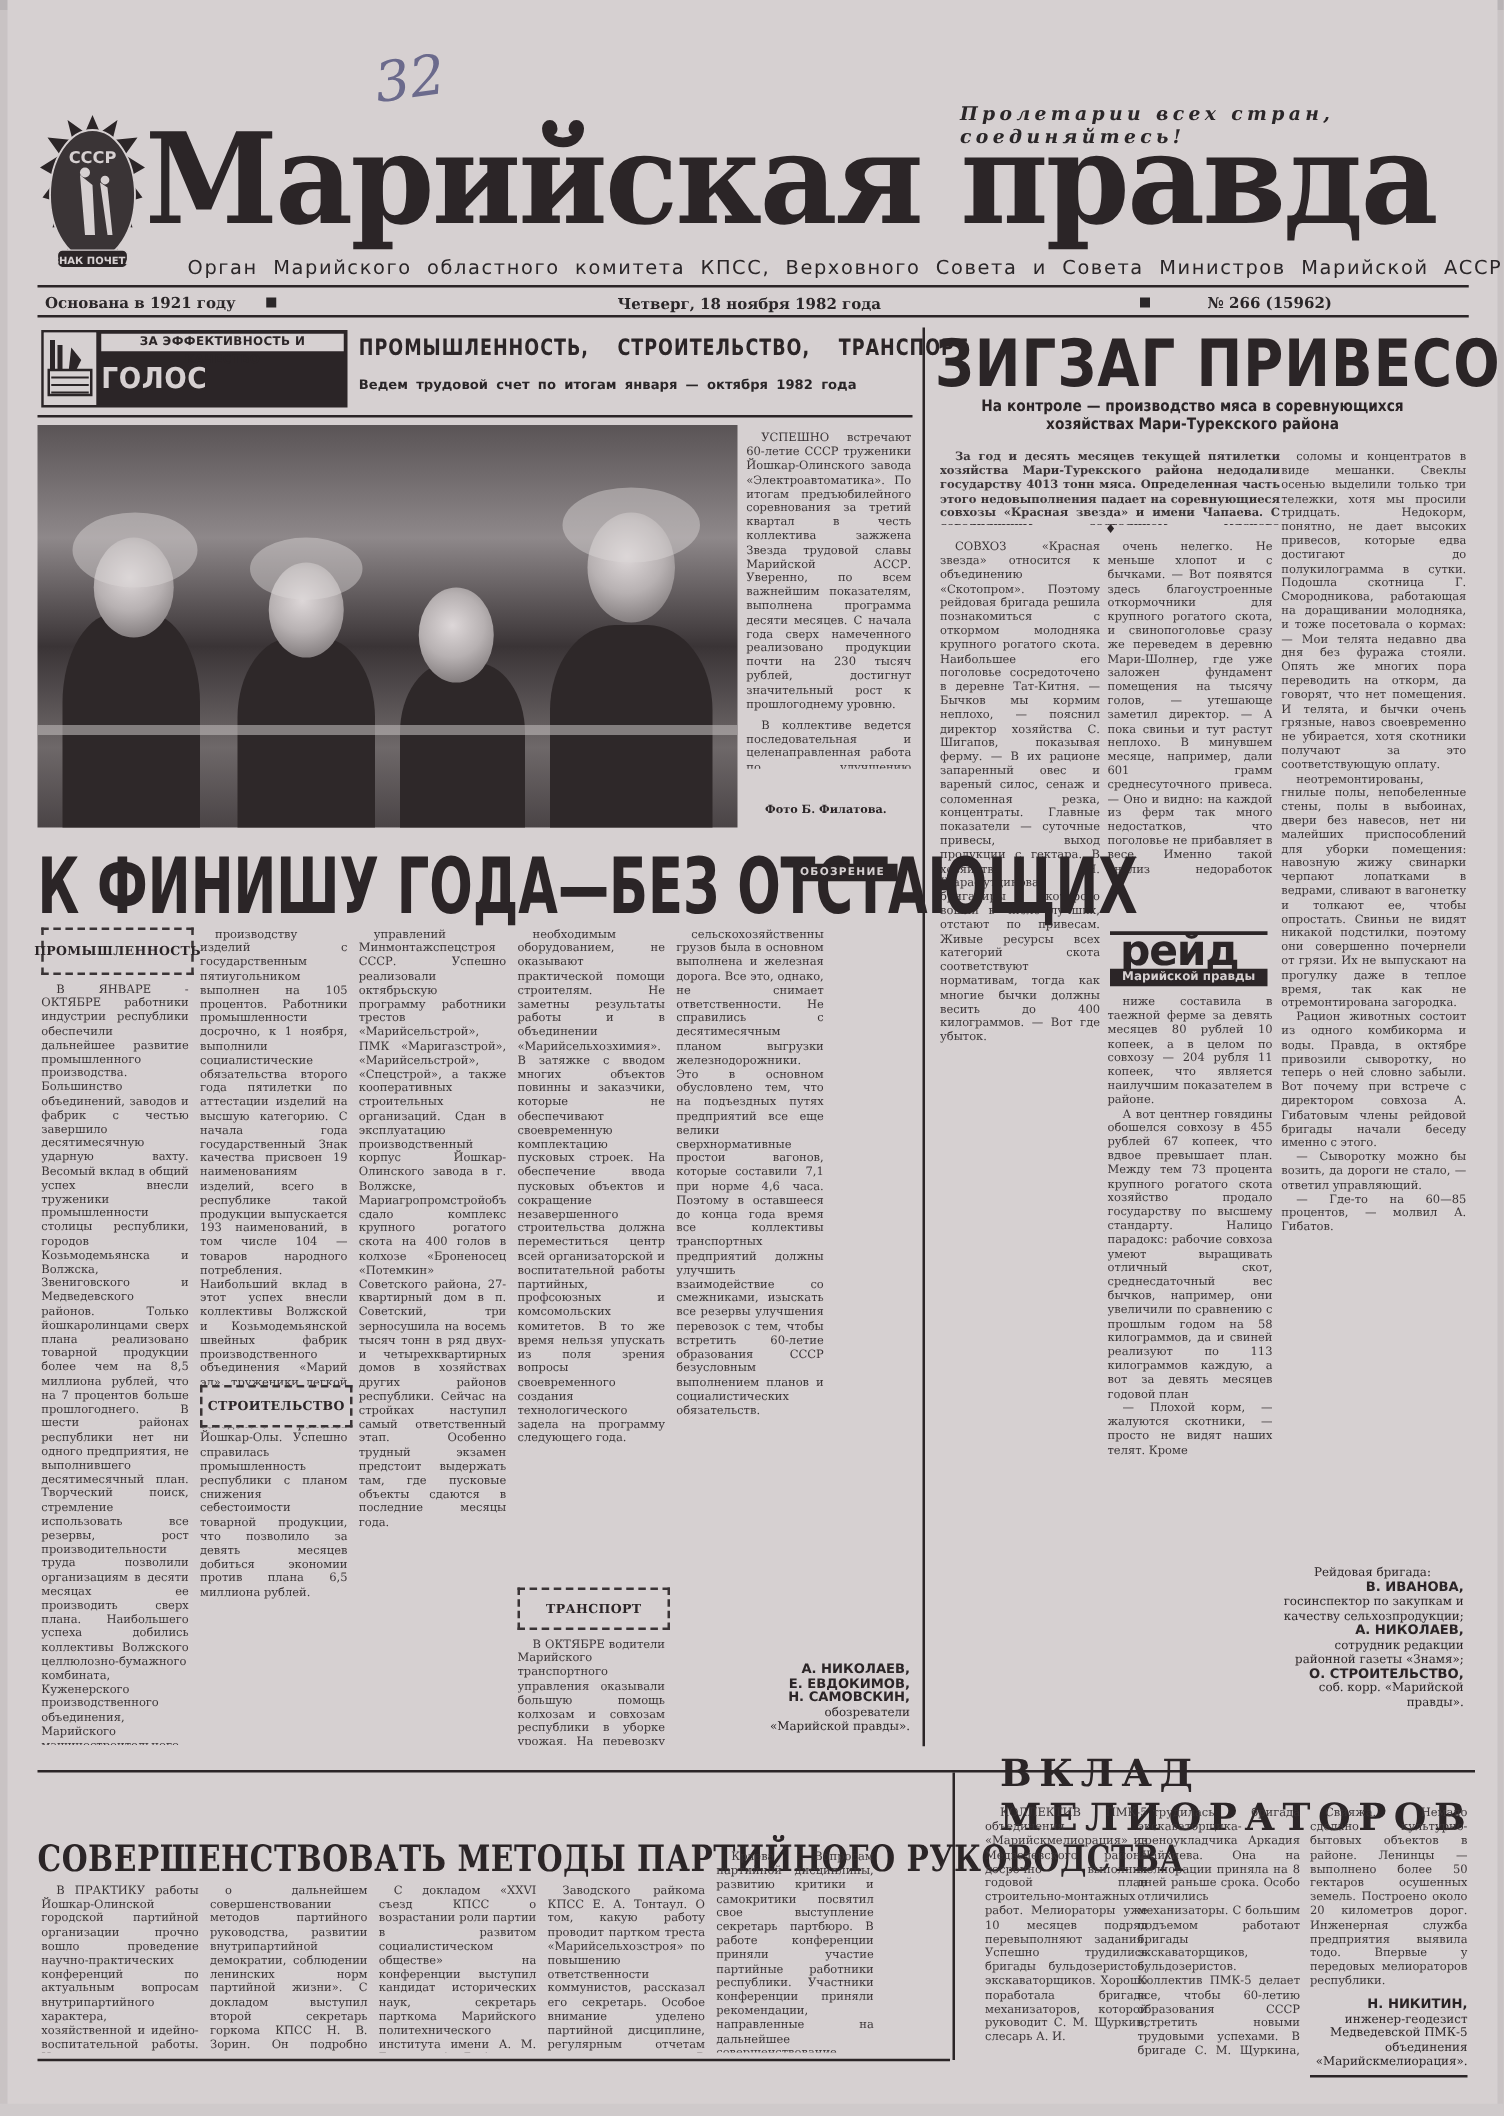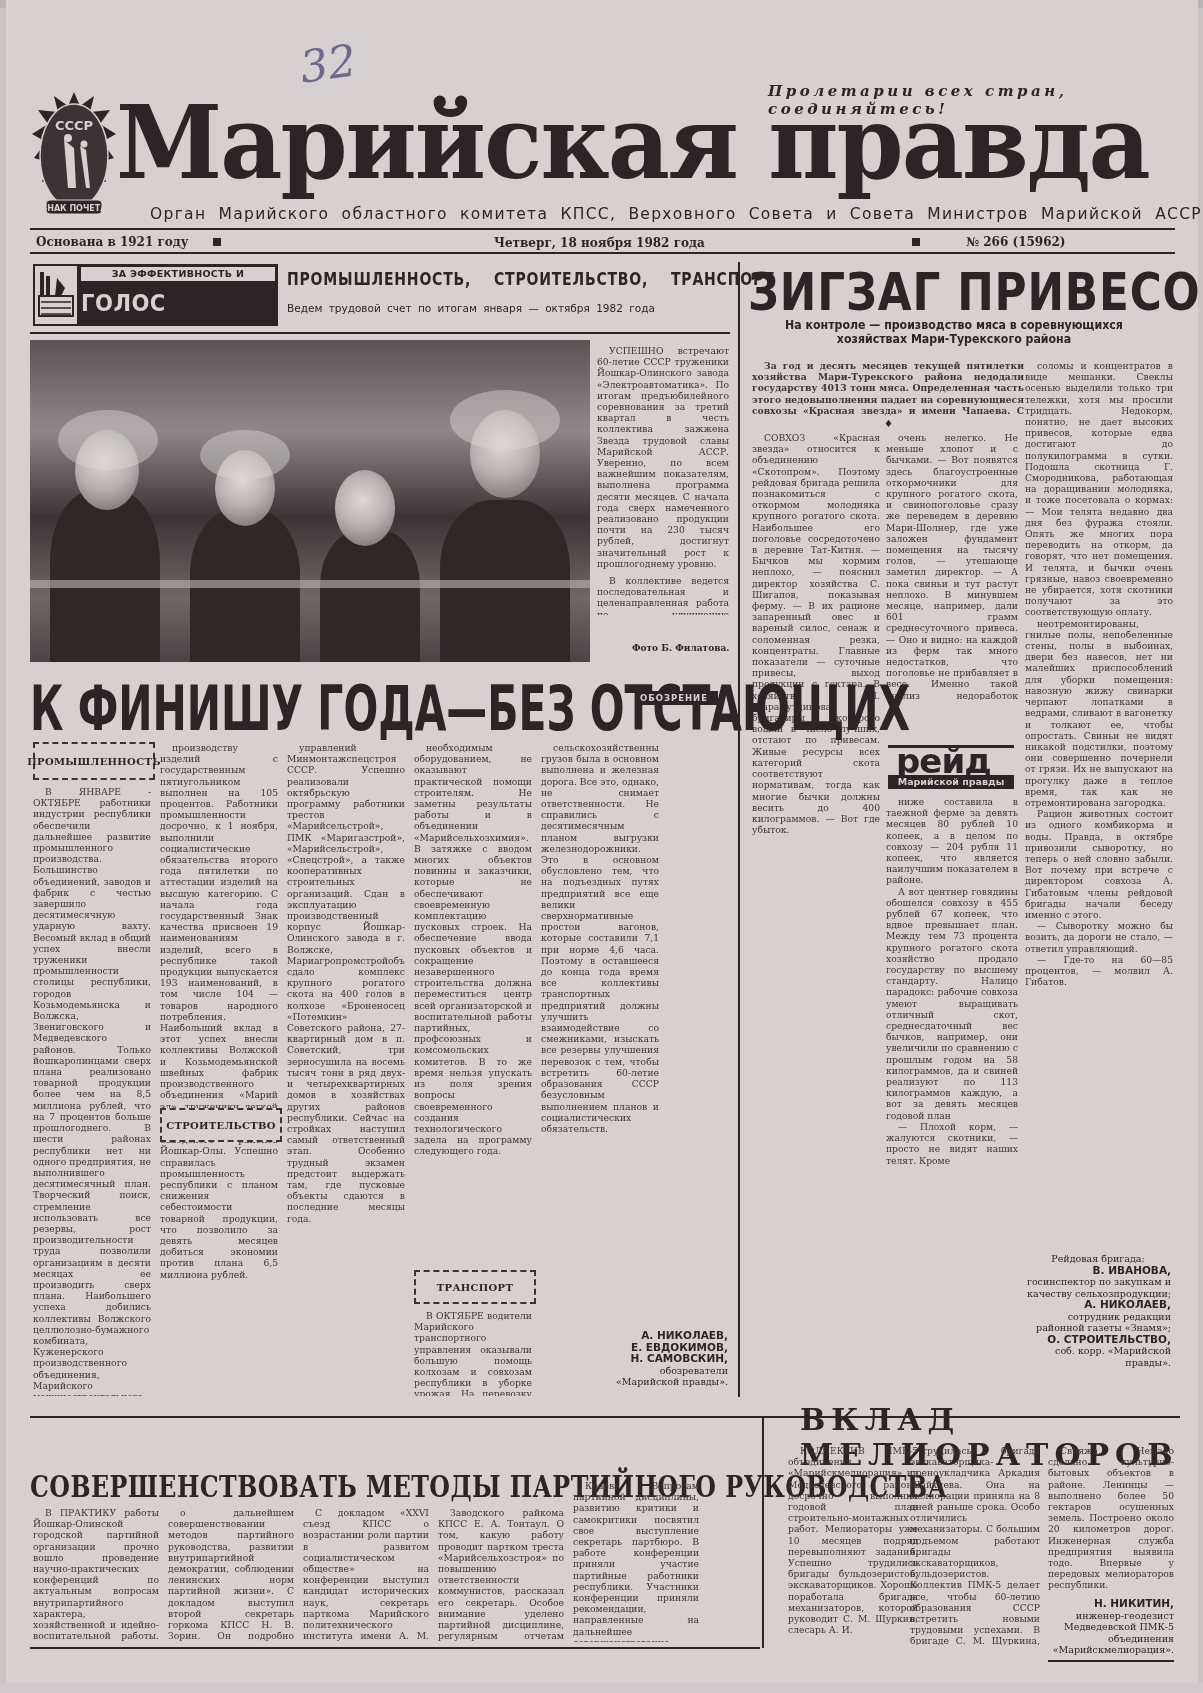--- a/index.html
+++ b/index.html
@@ -13,21 +13,21 @@
   .masthead{position:absolute;left:116px;top:86px;font-family:"DejaVu Serif",serif;font-weight:bold;font-size:96px;letter-spacing:-2px;line-height:110px;color:#2b2527;transform:scaleY(1.05);transform-origin:left top;}
   .organ{position:absolute;left:150px;top:205px;font-family:"DejaVu Sans",sans-serif;font-size:15.5px;letter-spacing:1.3px;color:#2a2628;word-spacing:6px;}
   .rule{position:absolute;background:#2b2527;}
   .dateline{position:absolute;font-family:"DejaVu Serif",serif;font-weight:bold;font-size:12px;color:#2a2628;}
   .sq{position:absolute;width:8px;height:8px;background:#2a2628;}
   .rubric-box{position:absolute;left:33px;top:264px;width:245px;height:62px;background:#2b2527;}
   .rubric-icon{position:absolute;left:2px;top:2px;width:42px;height:58px;background:#d6d0d1;}
   .rubric-top{position:absolute;left:48px;top:3px;width:194px;height:14px;background:#d6d0d1;color:#2b2527;font-family:"DejaVu Sans",sans-serif;font-weight:bold;font-size:9.5px;line-height:14px;text-align:center;letter-spacing:0.3px;}
   .rubric-main{position:absolute;left:48px;top:20px;color:#d6d0d1;font-family:"DejaVu Sans",sans-serif;font-weight:bold;font-size:23px;line-height:38px;letter-spacing:0.5px;transform:scaleX(0.92);transform-origin:left;}
   .section-h{position:absolute;left:287px;top:268px;font-family:"DejaVu Sans",sans-serif;font-weight:bold;font-size:18px;letter-spacing:1px;word-spacing:22px;color:#2b2527;transform:scaleX(0.78);transform-origin:left;}
-  .section-sub{position:absolute;left:287px;top:302px;font-family:"DejaVu Sans",sans-serif;font-weight:normal;font-size:10.5px;color:#2a2628;word-spacing:3px;}
+  .section-sub{position:absolute;left:287px;top:302px;font-family:"DejaVu Sans",sans-serif;font-weight:bold;font-size:10.5px;color:#2a2628;word-spacing:3px;}
   .photo{position:absolute;left:30px;top:340px;width:560px;height:322px;background:linear-gradient(180deg,#5a5456 0%,#8e888a 28%,#3a3436 55%,#6e6869 80%,#4a4446 100%);overflow:hidden;}
   .photo .f{position:absolute;border-radius:50%;background:radial-gradient(circle at 45% 40%,#ddd7d8 0%,#b7b1b2 45%,#6a6465 100%);}
   .photo .coat{position:absolute;background:#2e2829;border-radius:40% 40% 0 0;}
   .photo .veil{position:absolute;background:rgba(220,215,216,0.45);border-radius:50%;}
   .col{position:absolute;font-family:"DejaVu Serif",serif;font-size:9.2px;line-height:11.2px;color:#3b3537;text-align:justify;overflow:hidden;}
   .col p{margin:0;text-indent:12px;}
   .vrule{position:absolute;width:2px;background:#2b2527;}
   .headline{position:absolute;font-family:"DejaVu Sans",sans-serif;font-weight:bold;color:#2b2527;white-space:nowrap;transform-origin:left top;}
   .h-zigzag{left:748px;top:262px;font-size:52px;transform:scaleX(0.84);letter-spacing:1px;}
   .zig-sub{position:absolute;left:778px;top:318px;width:400px;font-family:"DejaVu Sans",sans-serif;font-weight:bold;font-size:12.5px;line-height:14px;text-align:center;color:#2b2527;transform:scaleX(0.88);transform-origin:left;}
@@ -102,21 +102,21 @@
   <div class="coat" style="left:410px;top:160px;width:130px;height:170px;"></div>
   <div class="f" style="left:440px;top:70px;width:70px;height:88px;"></div>
   <div class="veil" style="left:420px;top:50px;width:110px;height:60px;"></div>
   <div style="position:absolute;left:0;top:240px;width:560px;height:8px;background:#bdb7b8;opacity:0.6"></div>
 </div>
 <div class="col" style="left:597px;top:345px;width:132px;height:270px;">
   <p>УСПЕШНО встречают 60-летие СССР труженики Йошкар-Олинского завода «Электроавтоматика». По итогам предъюбилейного соревнования за третий квартал в честь коллектива зажжена Звезда трудовой славы Марийской АССР. Уверенно, по всем важнейшим показателям, выполнена программа десяти месяцев. С начала года сверх намеченного реализовано продукции почти на 230 тысяч рублей, достигнут значительный рост к прошлогоднему уровню.</p>
   <p style="margin-top:6px">В коллективе ведется последовательная и целенаправленная работа по улучшению добротности изделий. На 17 процентов превышен план выпуска продукции высшей категории качества.</p>
 
 </div>
-<div class="caption-photo" style="left:632px;top:643px;">Фото Б. Филатова.</div>
+<div class="caption-photo" style="left:612px;top:643px;">Фото Б. Филатова.</div>
 
 <div class="vrule" style="left:738px;top:262px;height:1135px;"></div>
 
 <div class="headline h-zigzag">ЗИГЗАГ ПРИВЕСОВ</div>
 <div class="zig-sub">На контроле — производство мяса в соревнующихся хозяйствах Мари-Турекского района</div>
 <div class="col" style="left:752px;top:360px;width:272px;height:60px;font-weight:bold;">
     <p>За год и десять месяцев текущей пятилетки хозяйства Мари-Турекского района недодали государству 4013 тонн мяса. Определенная часть этого недовыполнения падает на соревнующиеся совхозы «Красная звезда» и имени Чапаева. С сегодняшним состоянием мясного животноводства в указанных хозяйствах ознакомилась на днях рейдовая бригада «Марийской правды».</p>
   </div>
 <div class="centered-mark" style="left:884px;top:418px;">♦</div>
 <div class="col" style="left:752px;top:432px;width:128px;height:958px;">

